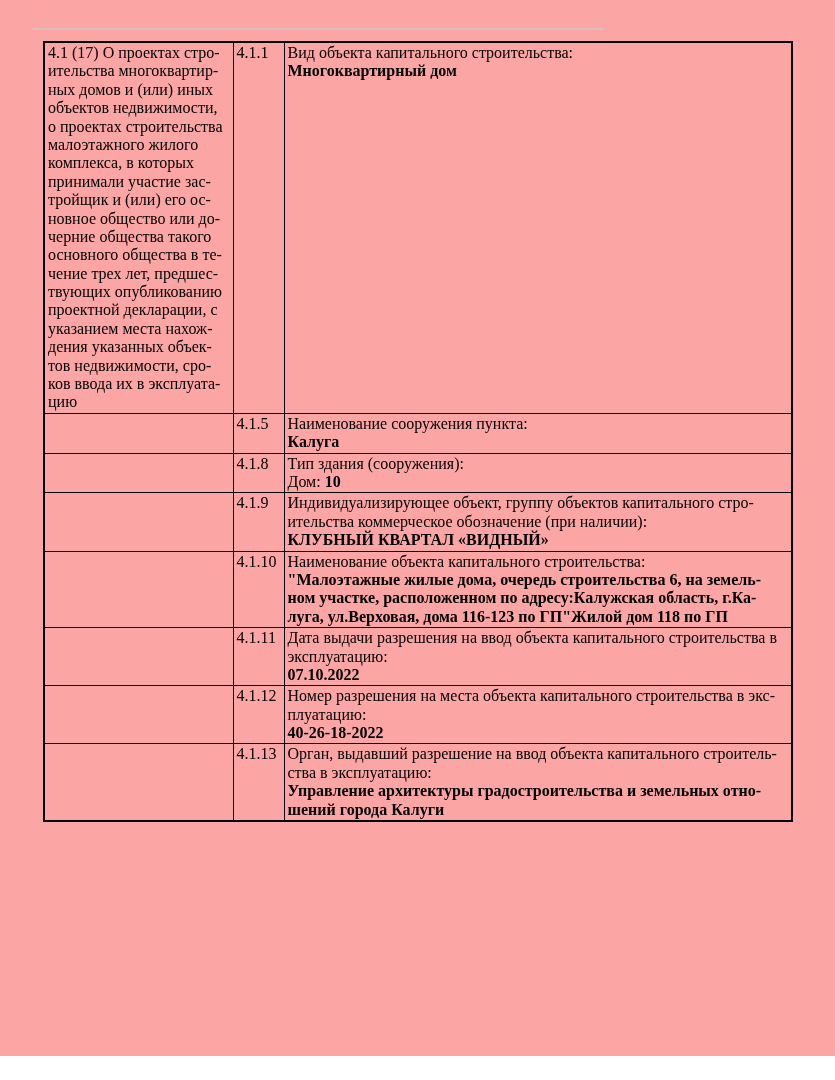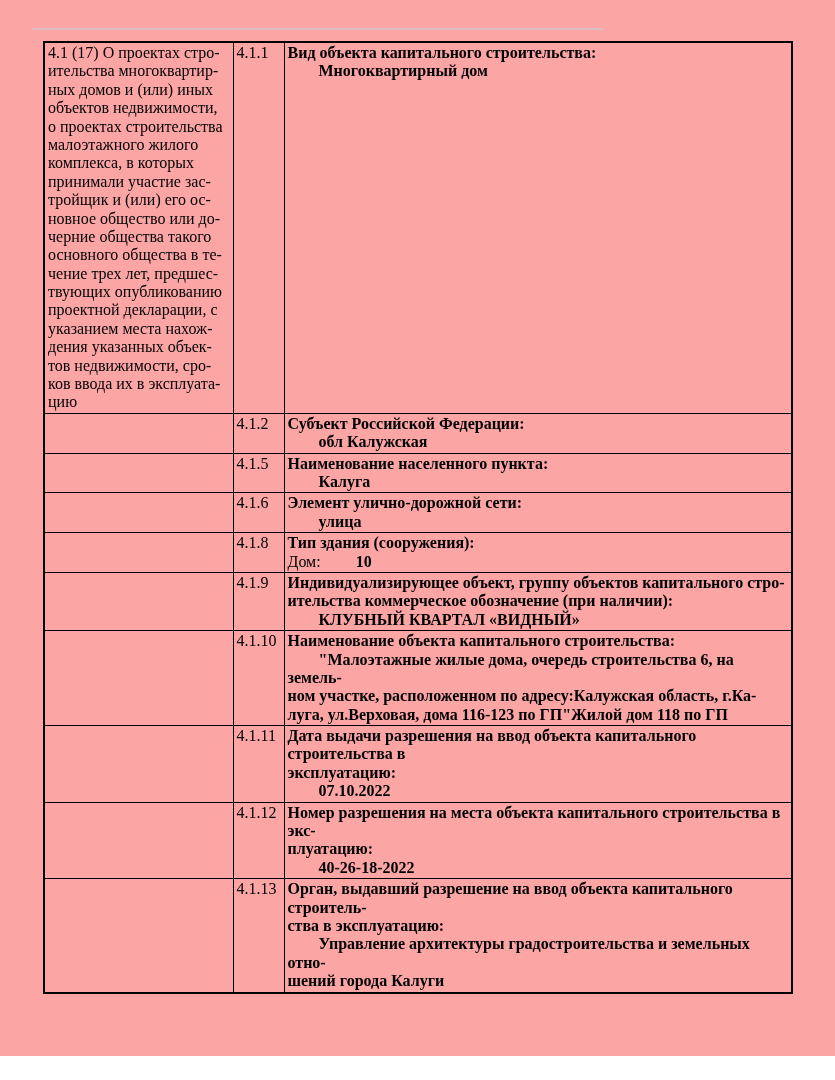--- a/index.html
+++ b/index.html
@@ -39,23 +39,23 @@
     padding: 1px 3px;
     font-size: 16px;
     line-height: 1.15;
     vertical-align: top;
     overflow: hidden;
   }
   td.c1 { vertical-align: top; }
   td.c2 { vertical-align: middle; padding-left: 3px; }
   td.c3 { vertical-align: middle; }
   .pre  { white-space: pre-line; }
-  .lbl  { font-weight: bold; white-space: pre-line; }
+  .lbl  { font-weight: normal; white-space: pre-line; }
   .val  { font-weight: normal; white-space: pre-line; }
-  .val .b { font-weight: bold; margin-left: 31px; }
+  .val .b { font-weight: bold; }
 </style>
 </head>
 <body>
 
 <div class="page">
   <div class="scan-artifact"></div>
 
   <table class="decl">
     <colgroup>
       <col style="width:189px">
@@ -85,48 +85,32 @@
 тов недвижимости, сро-
 ков ввода их в эксплуата-
 цию</td>
         <td class="c2">4.1.1</td>
         <td class="c3">
           <div class="lbl">Вид объекта капитального строительства:</div>
           <div class="val"><span></span><span class="b">Многоквартирный дом</span></div>
         </td>
       </tr>
 
-      <tr>
-        <td class="c1"></td>
-        <td class="c2">4.1.2</td>
-        <td class="c3">
-          <div class="lbl">Субъект Российской Федерации:</div>
-          <div class="val"><span></span><span class="b">обл Калужская</span></div>
-        </td>
-      </tr>
 
 
 
       <tr>
         <td class="c1"></td>
         <td class="c2">4.1.5</td>
         <td class="c3">
-          <div class="lbl">Наименование населенного пункта:</div>
+          <div class="lbl">Наименование сооружения пункта:</div>
           <div class="val"><span></span><span class="b">Калуга</span></div>
         </td>
       </tr>
 
-      <tr>
-        <td class="c1"></td>
-        <td class="c2">4.1.6</td>
-        <td class="c3">
-          <div class="lbl">Элемент улично-дорожной сети:</div>
-          <div class="val"><span></span><span class="b">улица</span></div>
-        </td>
-      </tr>
 
 
       <tr>
         <td class="c1"></td>
         <td class="c2">4.1.8</td>
         <td class="c3">
           <div class="lbl">Тип здания (сооружения):</div>
           <div class="val"><span>Дом: </span><span class="b">10</span></div>
         </td>
       </tr>

